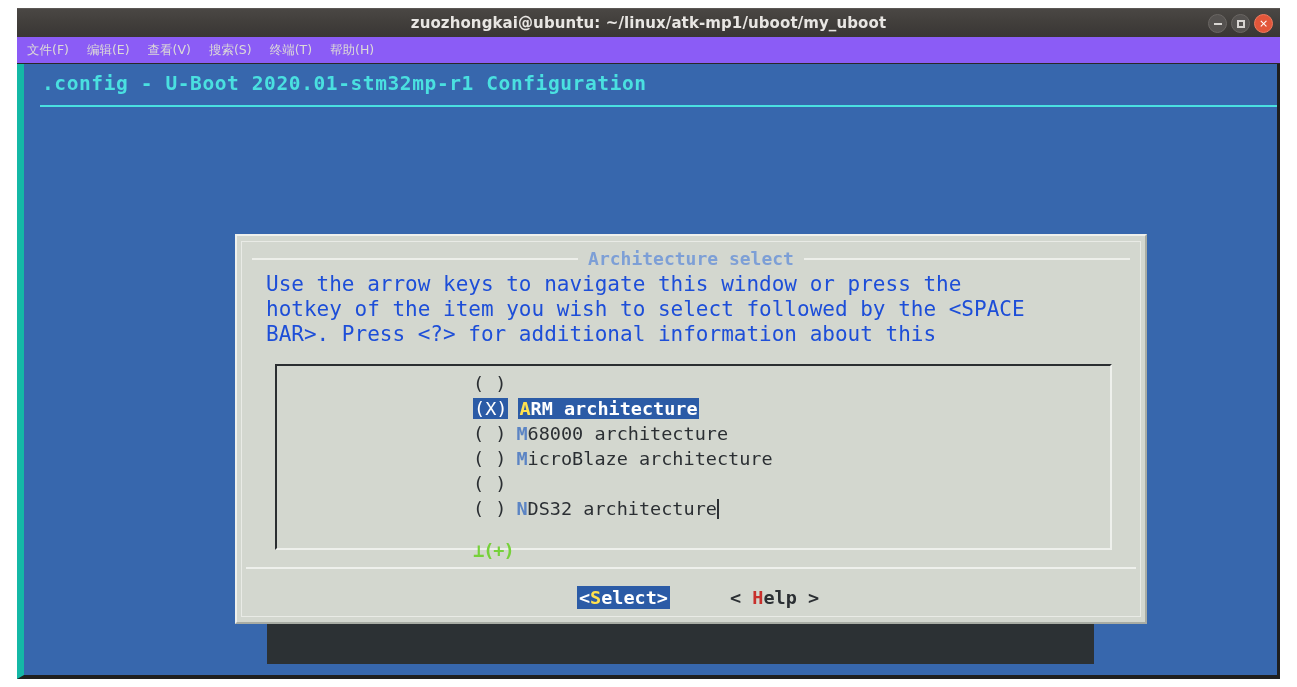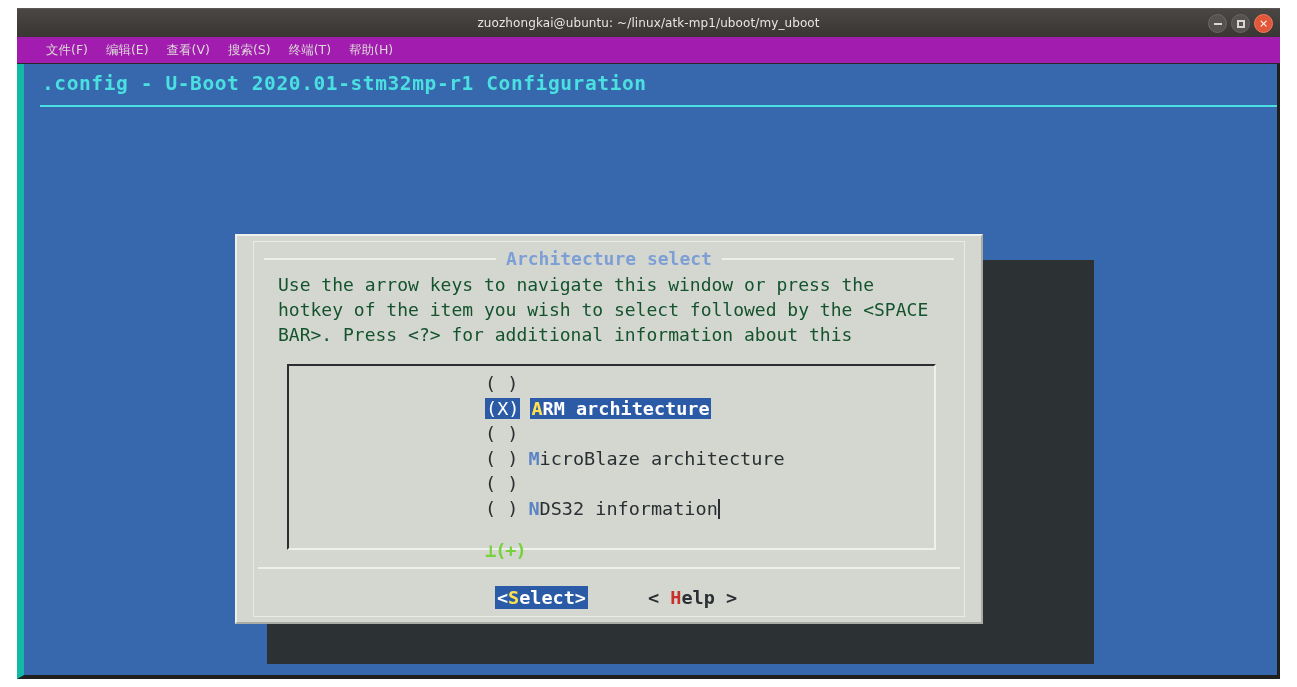--- a/index.html
+++ b/index.html
@@ -30,22 +30,22 @@
     background: linear-gradient(to bottom, #4a4744 0%, #413e3b 50%, #393634 100%);
     border-top: 1px solid #5b5754;
     display: flex;
     align-items: center;
     justify-content: center;
     flex: none;
   }
   .titlebar-text {
     color: #e8e6e3;
     font-family: "DejaVu Sans", sans-serif;
-    font-size: 12px;
-    font-weight: normal;
+    font-size: 15px;
+    font-weight: bold;
     letter-spacing: 0.1px;
     white-space: nowrap;
   }
   .wincontrols {
     position: absolute;
     right: 7px;
     top: 0;
     height: 29px;
     display: flex;
     align-items: center;
@@ -61,24 +61,24 @@
     font-family: "DejaVu Sans", sans-serif;
     font-size: 11px; line-height: 1;
   }
   .ctl.close { background: #e2563a; border-color: #f07a5f; color: #ffffff; }
   .ctl .glyph-min { display:block; width: 8px; height: 2px; background: #d8d5d2; }
   .ctl .glyph-max { display:block; width: 8px; height: 8px; border: 2px solid #d8d5d2; }
 
   
   .menubar {
     height: 27px;
-    background: #a21caf;
-    display: flex;
-    align-items: center;
-    padding-left: 26px;
+    background: #8b5cf6;
+    display: flex;
+    align-items: center;
+    padding-left: 7px;
     gap: 12px;
     flex: none;
     border-bottom: 1px solid #2a2826;
   }
   .menu-item {
     color: #dcdad7;
     font-family: "DejaVu Sans", sans-serif;
     font-size: 12.5px;
     white-space: nowrap;
     padding: 2px 3px;
@@ -127,28 +127,28 @@
     width: 827px;
     height: 404px;
     background: #2c3134;
   }
 
   
   .dialog {
     position: absolute;
     left: 211px;
     top: 170px;
-    width: 748px;
+    width: 912px;
     height: 390px;
     background: #d3d7cf;
     border-top: 2px solid #eef0ec;
     border-left: 2px solid #eef0ec;
     border-right: 2px solid #a8aca4;
     border-bottom: 2px solid #a8aca4;
-    padding: 5px 16px;
+    padding: 5px 4px;
   }
   .dialog-inner {
     position: relative;
     width: 100%;
     height: 100%;
     background: #d3d7cf;
     border: 1px solid #e9ebe6;
   }
 
   
@@ -166,22 +166,22 @@
     font-size: 18px;
     font-weight: bold;
     white-space: nowrap;
   }
 
   .dlg-help {
     position: absolute;
     left: 24px;
     top: 30px;
     right: 6px;
-    color: #14532d;
-    font-size: 18px;
+    color: #1d4ed8;
+    font-size: 21px;
     line-height: 25px;
     white-space: pre;
   }
 
   
   .listbox {
     position: absolute;
     left: 33px;
     top: 122px;
     right: 28px;
@@ -332,33 +332,33 @@
 
               <div class="list-row">
                 <span class="radio">( )</span><span class="gap"></span>
               </div>
 
               <div class="list-row selected">
                 <span class="radio">(X)</span><span class="gap"></span><span class="label-wrap"><span class="hot">A</span><span class="label-rest">RM architecture</span></span>
               </div>
 
               <div class="list-row">
+                <span class="radio">( )</span><span class="gap"></span><span class="label-wrap"><span class="hot">M</span><span class="label-rest">68000 architecture</span></span>
+              </div>
+
+              <div class="list-row">
+                <span class="radio">( )</span><span class="gap"></span><span class="label-wrap"><span class="hot">M</span><span class="label-rest">icroBlaze architecture</span></span>
+              </div>
+
+              <div class="list-row">
                 <span class="radio">( )</span><span class="gap"></span>
               </div>
 
               <div class="list-row">
-                <span class="radio">( )</span><span class="gap"></span><span class="label-wrap"><span class="hot">M</span><span class="label-rest">icroBlaze architecture</span></span>
-              </div>
-
-              <div class="list-row">
-                <span class="radio">( )</span><span class="gap"></span>
-              </div>
-
-              <div class="list-row">
-                <span class="radio">( )</span><span class="gap"></span><span class="label-wrap"><span class="hot">N</span><span class="label-rest">DS32 information</span></span><span class="text-caret"></span>
+                <span class="radio">( )</span><span class="gap"></span><span class="label-wrap"><span class="hot">N</span><span class="label-rest">DS32 architecture</span></span><span class="text-caret"></span>
               </div>
 
             </div>
             <div class="scroll-indicator">⊥(+)</div>
           </div>
 
           <div class="btn-sep"></div>
 
           <div class="btn-row">
             <div class="btn active"><span>&lt;</span><span class="btn-hot">S</span><span>elect&gt;</span></div>

